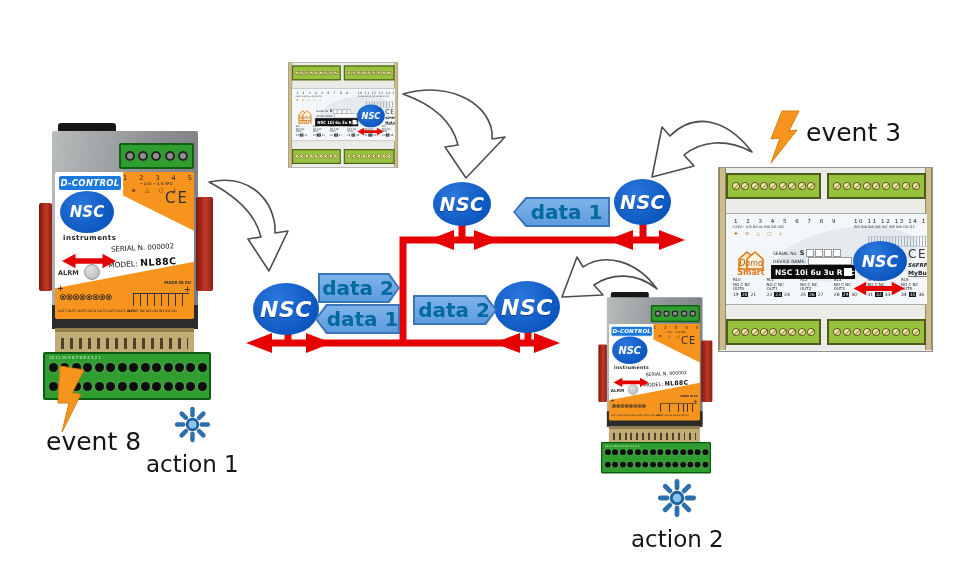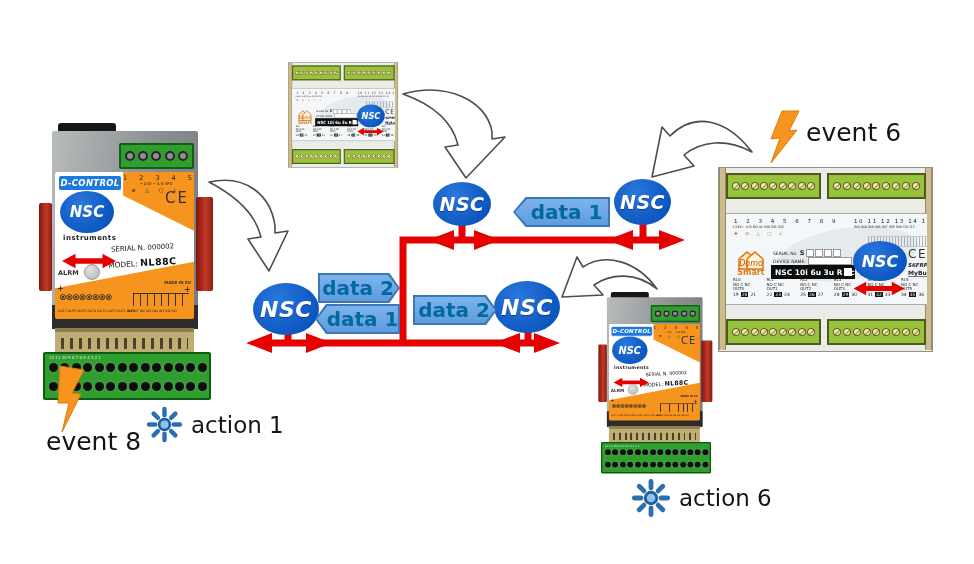--- a/index.html
+++ b/index.html
@@ -16,21 +16,21 @@
   .tag{position:absolute;z-index:9;}
   .tag .shape{position:absolute;inset:0;background:#3a76b8;}
   .tag .fill{position:absolute;inset:2px;background:linear-gradient(#7db3ea,#5e9cdd);}
   .tag.pl .shape,.tag.pl .fill{clip-path:polygon(13% 0,100% 0,100% 100%,13% 100%,0 50%);}
   .tag.pr .shape,.tag.pr .fill{clip-path:polygon(0 0,87% 0,100% 50%,87% 100%,0 100%);}
   .tag .txt{position:absolute;inset:0;display:flex;align-items:center;justify-content:center;
     font-size:20px;font-weight:600;color:#0369a1;}
   .tag.pl .txt{padding-left:10px;} .tag.pr .txt{padding-right:2px;}
   
   .note{position:absolute;z-index:9;color:#141414;white-space:nowrap;}
-  .action{display:flex;align-items:center;gap:8px;}
+  .action{display:flex;align-items:center;gap:8px;flex-direction:column;}
   
   .nl88c{position:absolute;width:170px;height:278px;z-index:2;}
   .nl88c .tab{position:absolute;left:15px;top:0;width:58px;height:13px;background:#161616;border-radius:3px 3px 0 0;}
   .nl88c .body{position:absolute;left:9px;top:8px;width:146px;height:196px;
     background:linear-gradient(100deg,#b9bcbd,#8e9294 55%,#767a7c);border-radius:2px;}
   .nl88c .body-dark{position:absolute;left:9px;top:182px;width:146px;height:24px;background:#2c2c2c;}
   .nl88c .tterm{position:absolute;left:76px;top:20px;width:75px;height:26px;background:#2f9e2f;
     border:2px solid #115f15;border-radius:2px;display:flex;align-items:center;justify-content:space-around;padding:0 2px;box-sizing:border-box;}
   .nl88c .tterm .screw{width:10px;height:10px;border-radius:50%;background:#8f8f8f;box-shadow:inset 0 0 0 2px #262626;}
   .nl88c .clip{position:absolute;width:13px;background:linear-gradient(90deg,#7e150c,#c23a28 55%,#8c1d12);border-radius:2px;}
@@ -639,21 +639,21 @@
     <div class="shape"></div>
       <div class="fill"></div>
       <div class="txt">data 1</div>
   </div>
   <div class="tag pr" style="left:413px;top:295px;width:84px;height:30px;">
     <div class="shape"></div>
       <div class="fill"></div>
       <div class="txt">data 2</div>
   </div>
 
-  <div class="note" style="left:806px;top:118px;font-size:25px;">event 6</div>
+  <div class="note" style="left:806px;top:118px;font-size:25px;">event 3</div>
   <div class="note" style="left:46px;top:427px;font-size:25px;">event 8</div>
 
   <div class="note action" style="left:146px;top:406px;font-size:23px;">
     <svg width="37" height="37" viewBox="0 0 36 36">
       <g stroke="#2c6fae" stroke-width="4.3" stroke-linecap="round">
         <line x1="27" y1="18" x2="33" y2="18"></line>
           <line x1="24.4" y1="24.4" x2="28.6" y2="28.6"></line>
         <line x1="18" y1="27" x2="18" y2="33"></line>
           <line x1="11.6" y1="24.4" x2="7.4" y2="28.6"></line>
         <line x1="9" y1="18" x2="3" y2="18"></line>
@@ -673,16 +673,16 @@
           <line x1="24.4" y1="24.4" x2="28.6" y2="28.6"></line>
         <line x1="18" y1="27" x2="18" y2="33"></line>
           <line x1="11.6" y1="24.4" x2="7.4" y2="28.6"></line>
         <line x1="9" y1="18" x2="3" y2="18"></line>
           <line x1="11.6" y1="11.6" x2="7.4" y2="7.4"></line>
         <line x1="18" y1="9" x2="18" y2="3"></line>
           <line x1="24.4" y1="11.6" x2="28.6" y2="7.4"></line>
       </g>
       <circle cx="18" cy="18" r="5.2" fill="#8cc4ee" stroke="#1e5f9e" stroke-width="2.6"></circle>
     </svg>
-    <span>action 6</span>
+    <span>action 2</span>
   </div>
 
 </div>
 
 </body></html>

